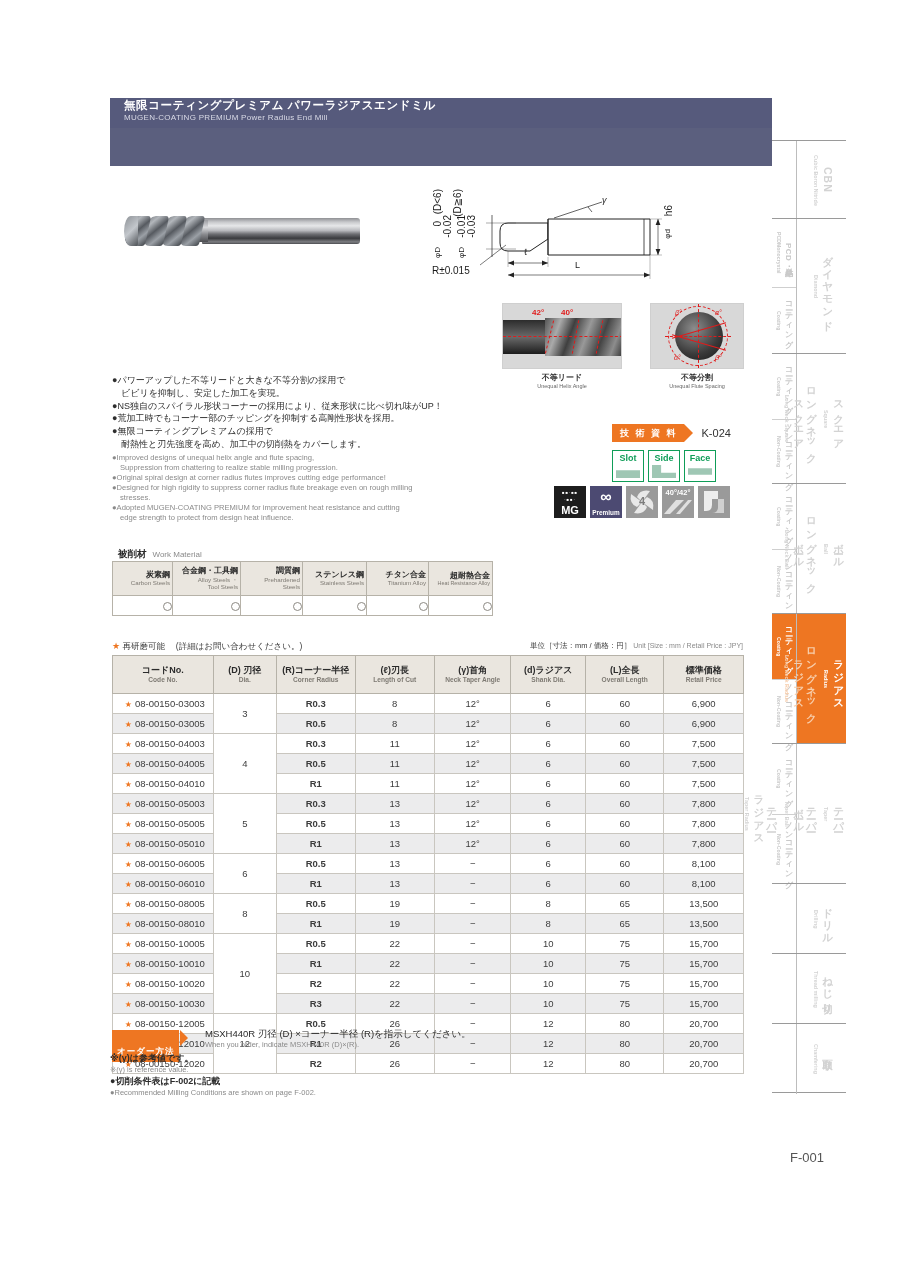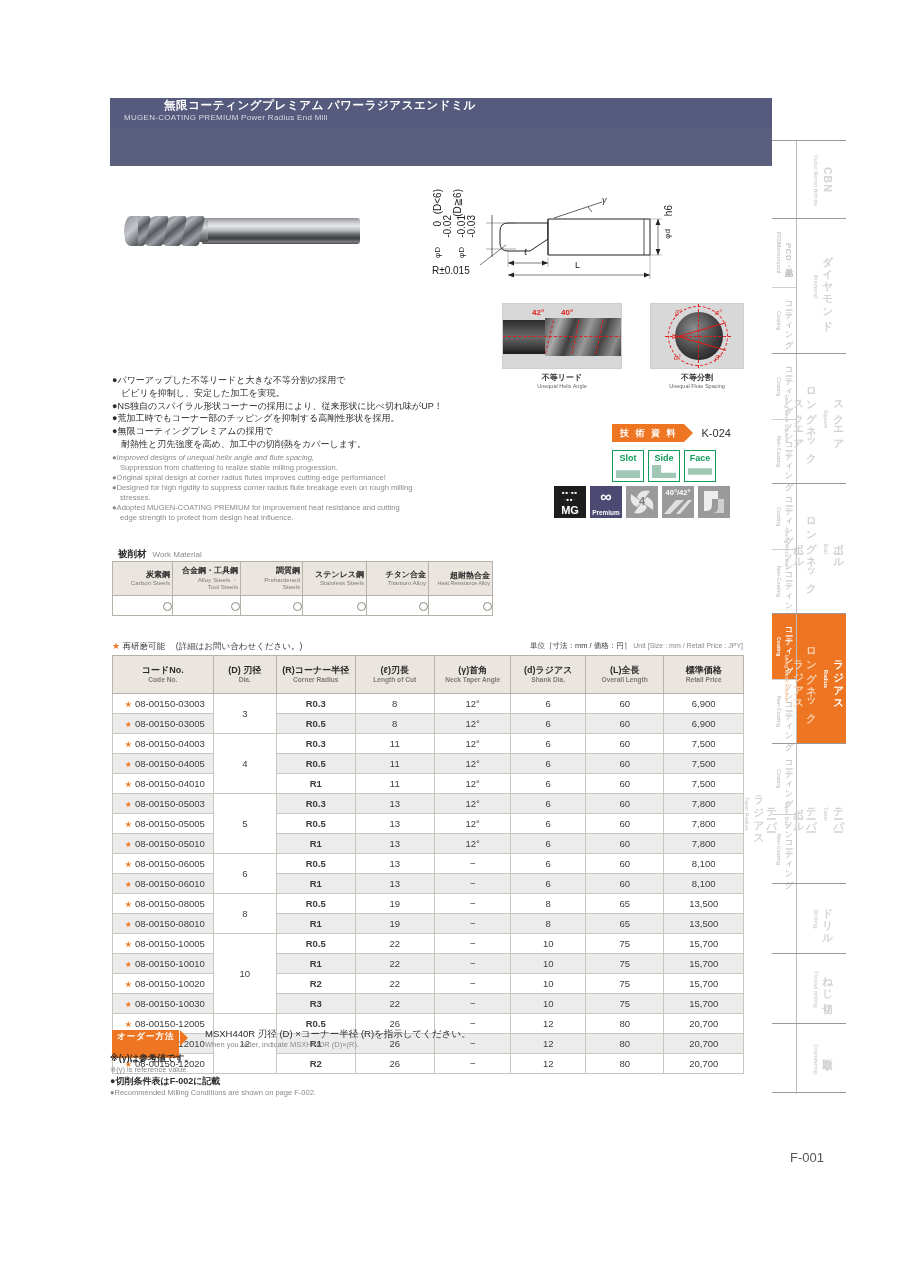--- a/index.html
+++ b/index.html
@@ -21,21 +21,21 @@
     height: 38px; background: #67677f;
     display: flex; align-items: center; padding-left: 14px;
   }
   .title-main {
     color: #ffffff; font-size: 28px; font-weight: bold; letter-spacing: 0.5px;
     line-height: 1;
   }
   .title-banner .tb-bot {
     height: 30px; background: #565a7c; padding-left: 14px; padding-top: 1px;
   }
-  .title-jp { color:#fff; font-size: 11.5px; font-weight: bold; letter-spacing:0.6px; line-height:1.2;margin-left:40px; }
+  .title-jp { color:#fff; font-size: 11.5px; font-weight: bold; letter-spacing:0.6px; line-height:1.2; }
   .title-en { color:#d9dae6; font-size: 8px; letter-spacing:0.3px; line-height:1.25; }
 
   
   .photo-wrap { position:absolute; left:124px; top:196px; width:236px; height:70px; }
   .tool-body {
     position:absolute; left:78px; top:22px; width:158px; height:26px;
     background: linear-gradient(to bottom,#8f9094 0%,#c9cacd 16%,#e6e7e9 30%,#b9babe 48%,#6d6e72 62%,#3a3b3e 78%,#7e7f83 92%,#4b4c50 100%);
     border-radius: 1px 3px 3px 1px;
   }
   .tool-neck {
@@ -130,21 +130,21 @@
   table.spec tr.alt td { background:#ececed; }
   td.code { text-align:left; padding-left:4px; font-size:7.6px; color:#3c3c3c; white-space:nowrap;}
   td.code .star { color:#ee7622; font-size:8px; margin-right:3px;}
   td.dia { font-size:11px; color:#222; background:#fff !important; }
   td.rad { font-weight:bold; font-size:9.5px; color:#222;}
 
   
   .order-arrow {
     position:absolute; left:112px; top:1030px;
     background:#ee7622; color:#fff; font-size:8.5px; font-weight:bold; letter-spacing:1px;
-    padding:1px 5px; height:28px; line-height:11px;
+    padding:16px 5px; height:17px; line-height:11px;
   }
   .order-arrow:after {
     content:""; position:absolute; right:-8.5px; top:0; width:0; height:0;
     border-top:8.5px solid transparent; border-bottom:8.5px solid transparent; border-left:8.5px solid #ee7622;
   }
   .order-text { position:absolute; left:205px; top:1028px; }
   .order-jp { font-size:9.5px; color:#2b2b2b; line-height:1.3;}
   .order-en { font-size:7.5px; color:#8a8a8a; line-height:1.35;}
   .foot-notes { position:absolute; left:110px; top:1052px; }
   .fn-jp { font-size:9px; color:#2b2b2b; font-weight:bold; line-height:1.42;}
@@ -261,21 +261,21 @@
     <div class="cmp-cap-en">Unequal Flute Spacing</div>
   </div>
 
   <div class="bullets">
     <div class="bl">●パワーアップした不等リードと大きな不等分割の採用で</div>
     <div class="bl-cont">ビビリを抑制し、安定した加工を実現。</div>
     <div class="bl">●NS独自のスパイラル形状コーナーの採用により、従来形状に比べ切れ味がUP！</div>
     <div class="bl">●荒加工時でもコーナー部のチッピングを抑制する高剛性形状を採用。</div>
     <div class="bl">●無限コーティングプレミアムの採用で</div>
     <div class="bl-cont">耐熱性と刃先強度を高め、加工中の切削熱をカバーします。</div>
-    <div class="bl-en" style="margin-top:2px;font-style:italic;">●Improved designs of unequal helix angle and flute spacing,</div>
+    <div class="bl-en" style="margin-top:2px;">●Improved designs of unequal helix angle and flute spacing,</div>
     <div class="bl-en-cont">Suppression from chattering to realize stable milling progression.</div>
     <div class="bl-en">●Original spiral design at corner radius flutes improves cutting edge performance!</div>
     <div class="bl-en">●Designed for high rigidity to suppress corner radius flute breakage even on rough milling</div>
     <div class="bl-en-cont">stresses.</div>
     <div class="bl-en">●Adopted MUGEN-COATING PREMIUM for improvement heat resistance and cutting</div>
     <div class="bl-en-cont">edge strength to protect from design heat influence.</div>
   </div>
 
   <div class="tech-row">
     <div class="tech-arrow">技 術 資 料</div>

